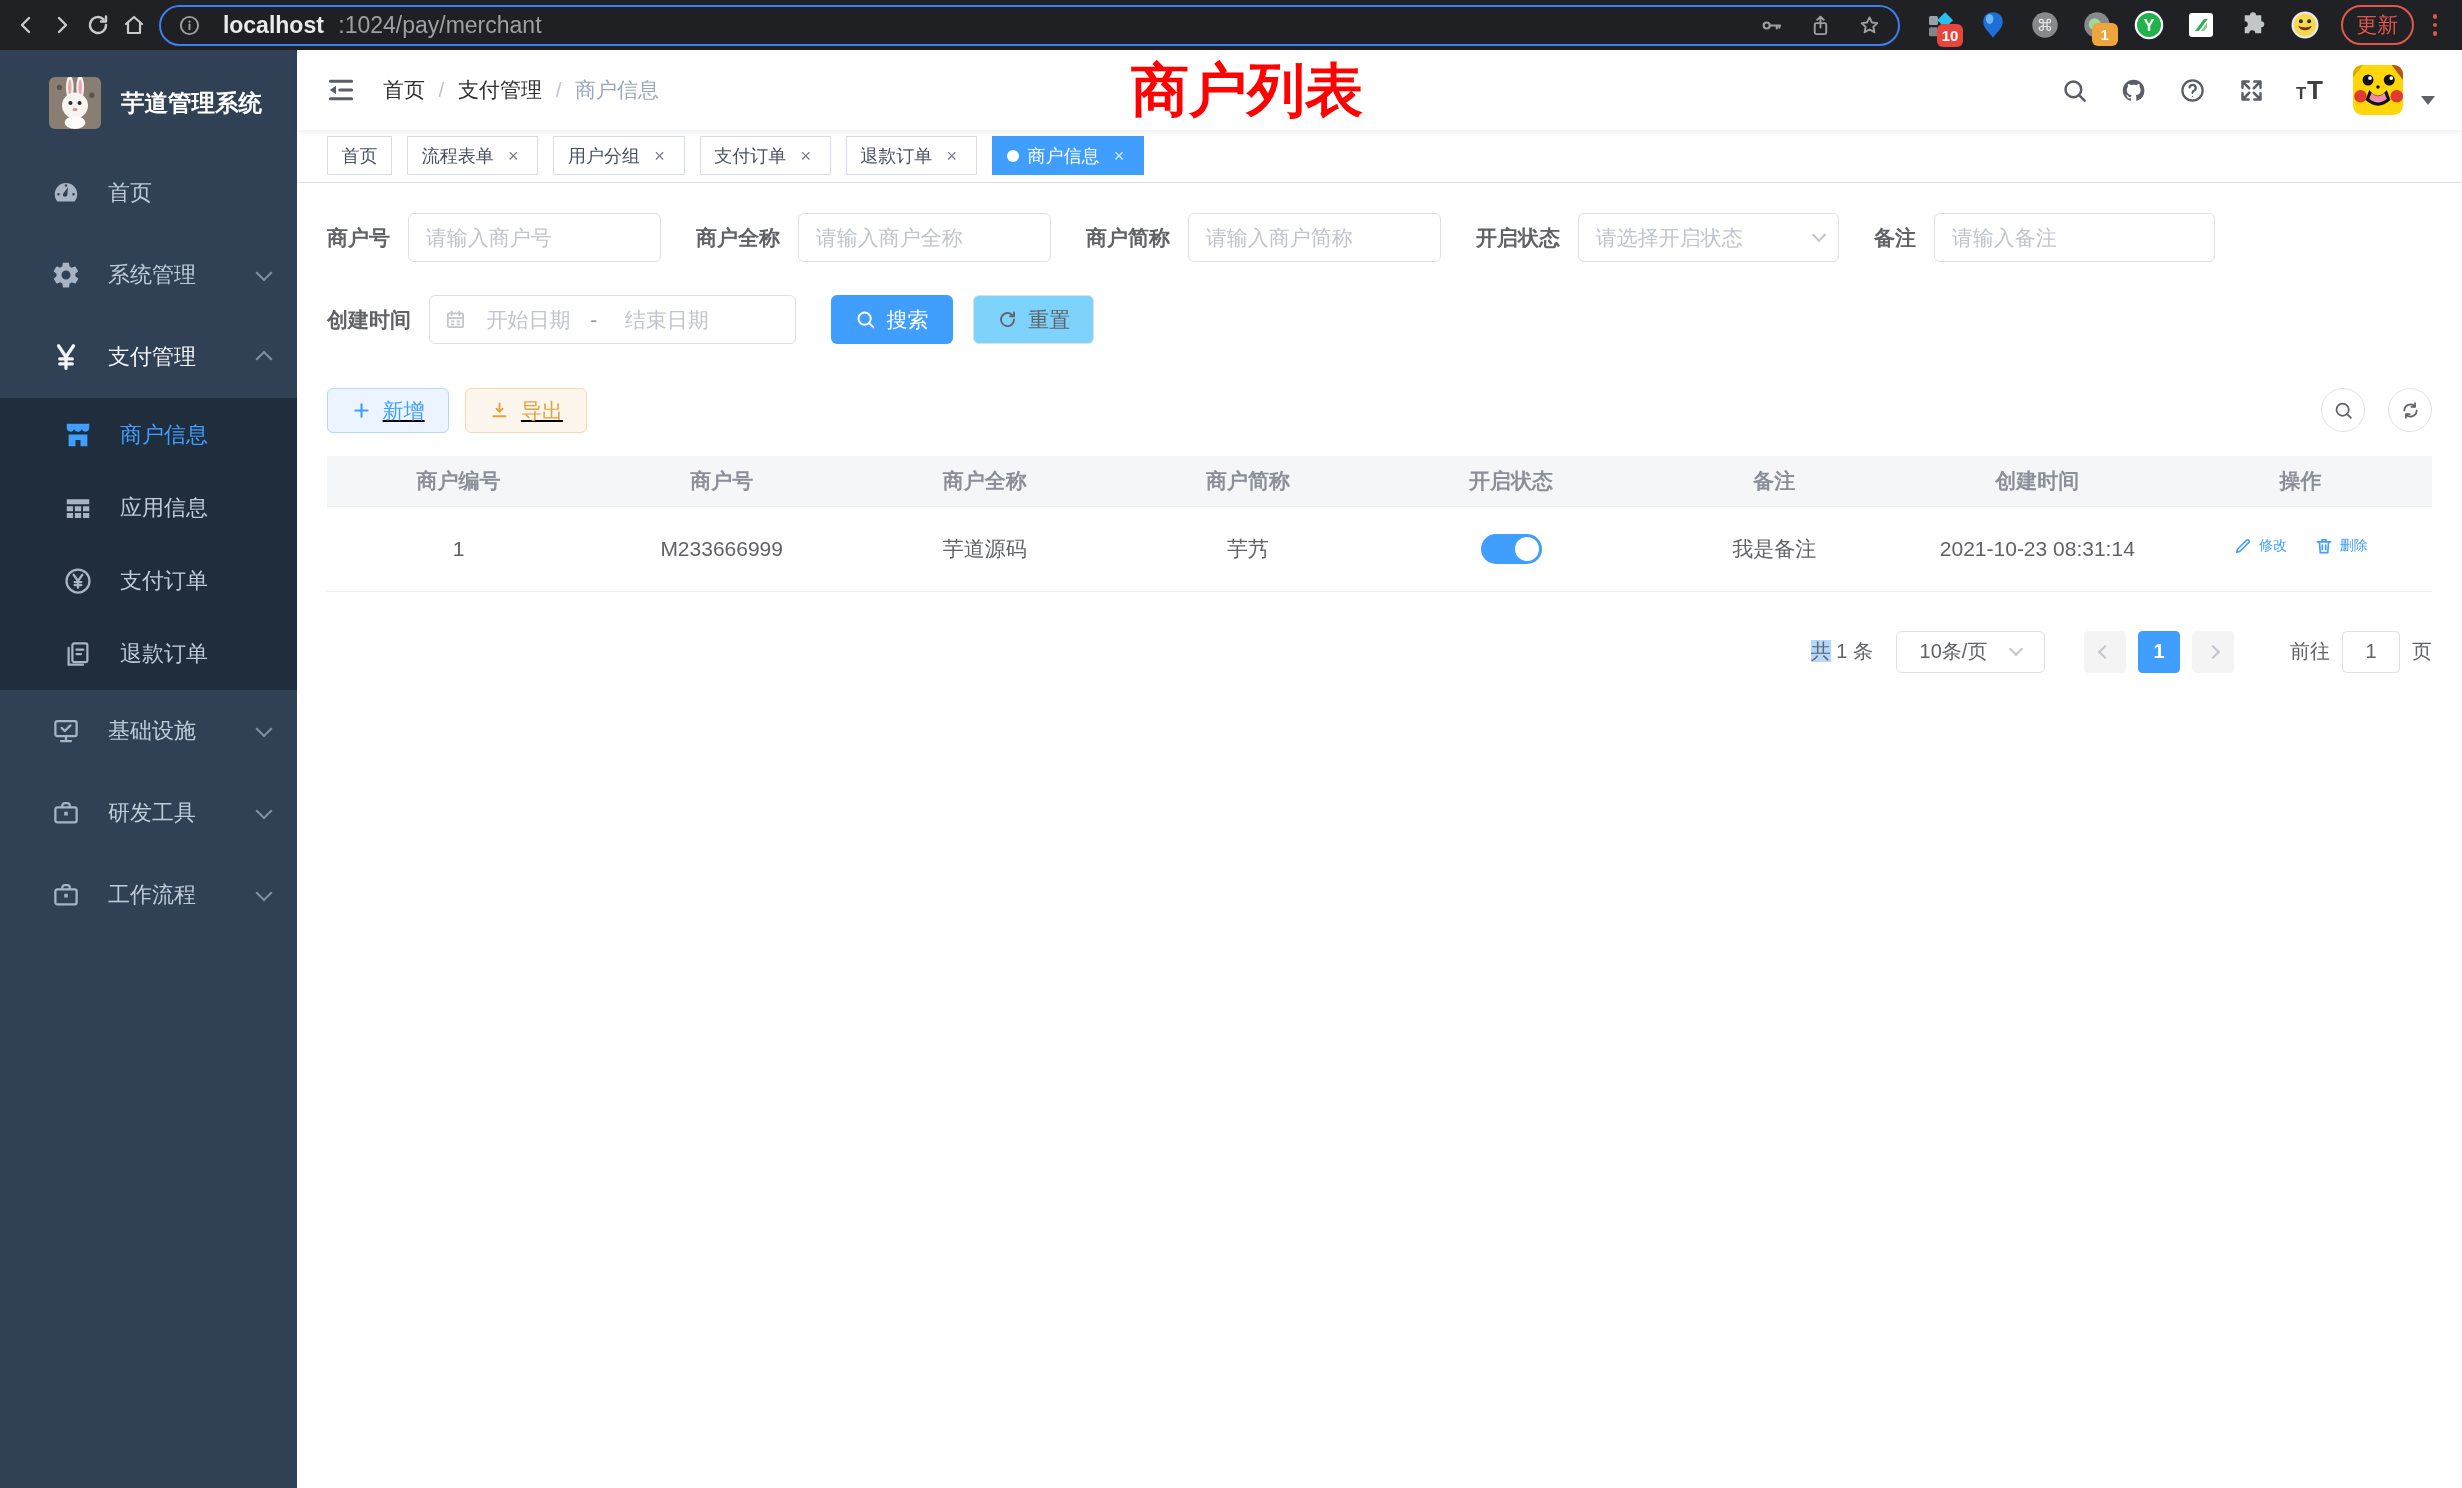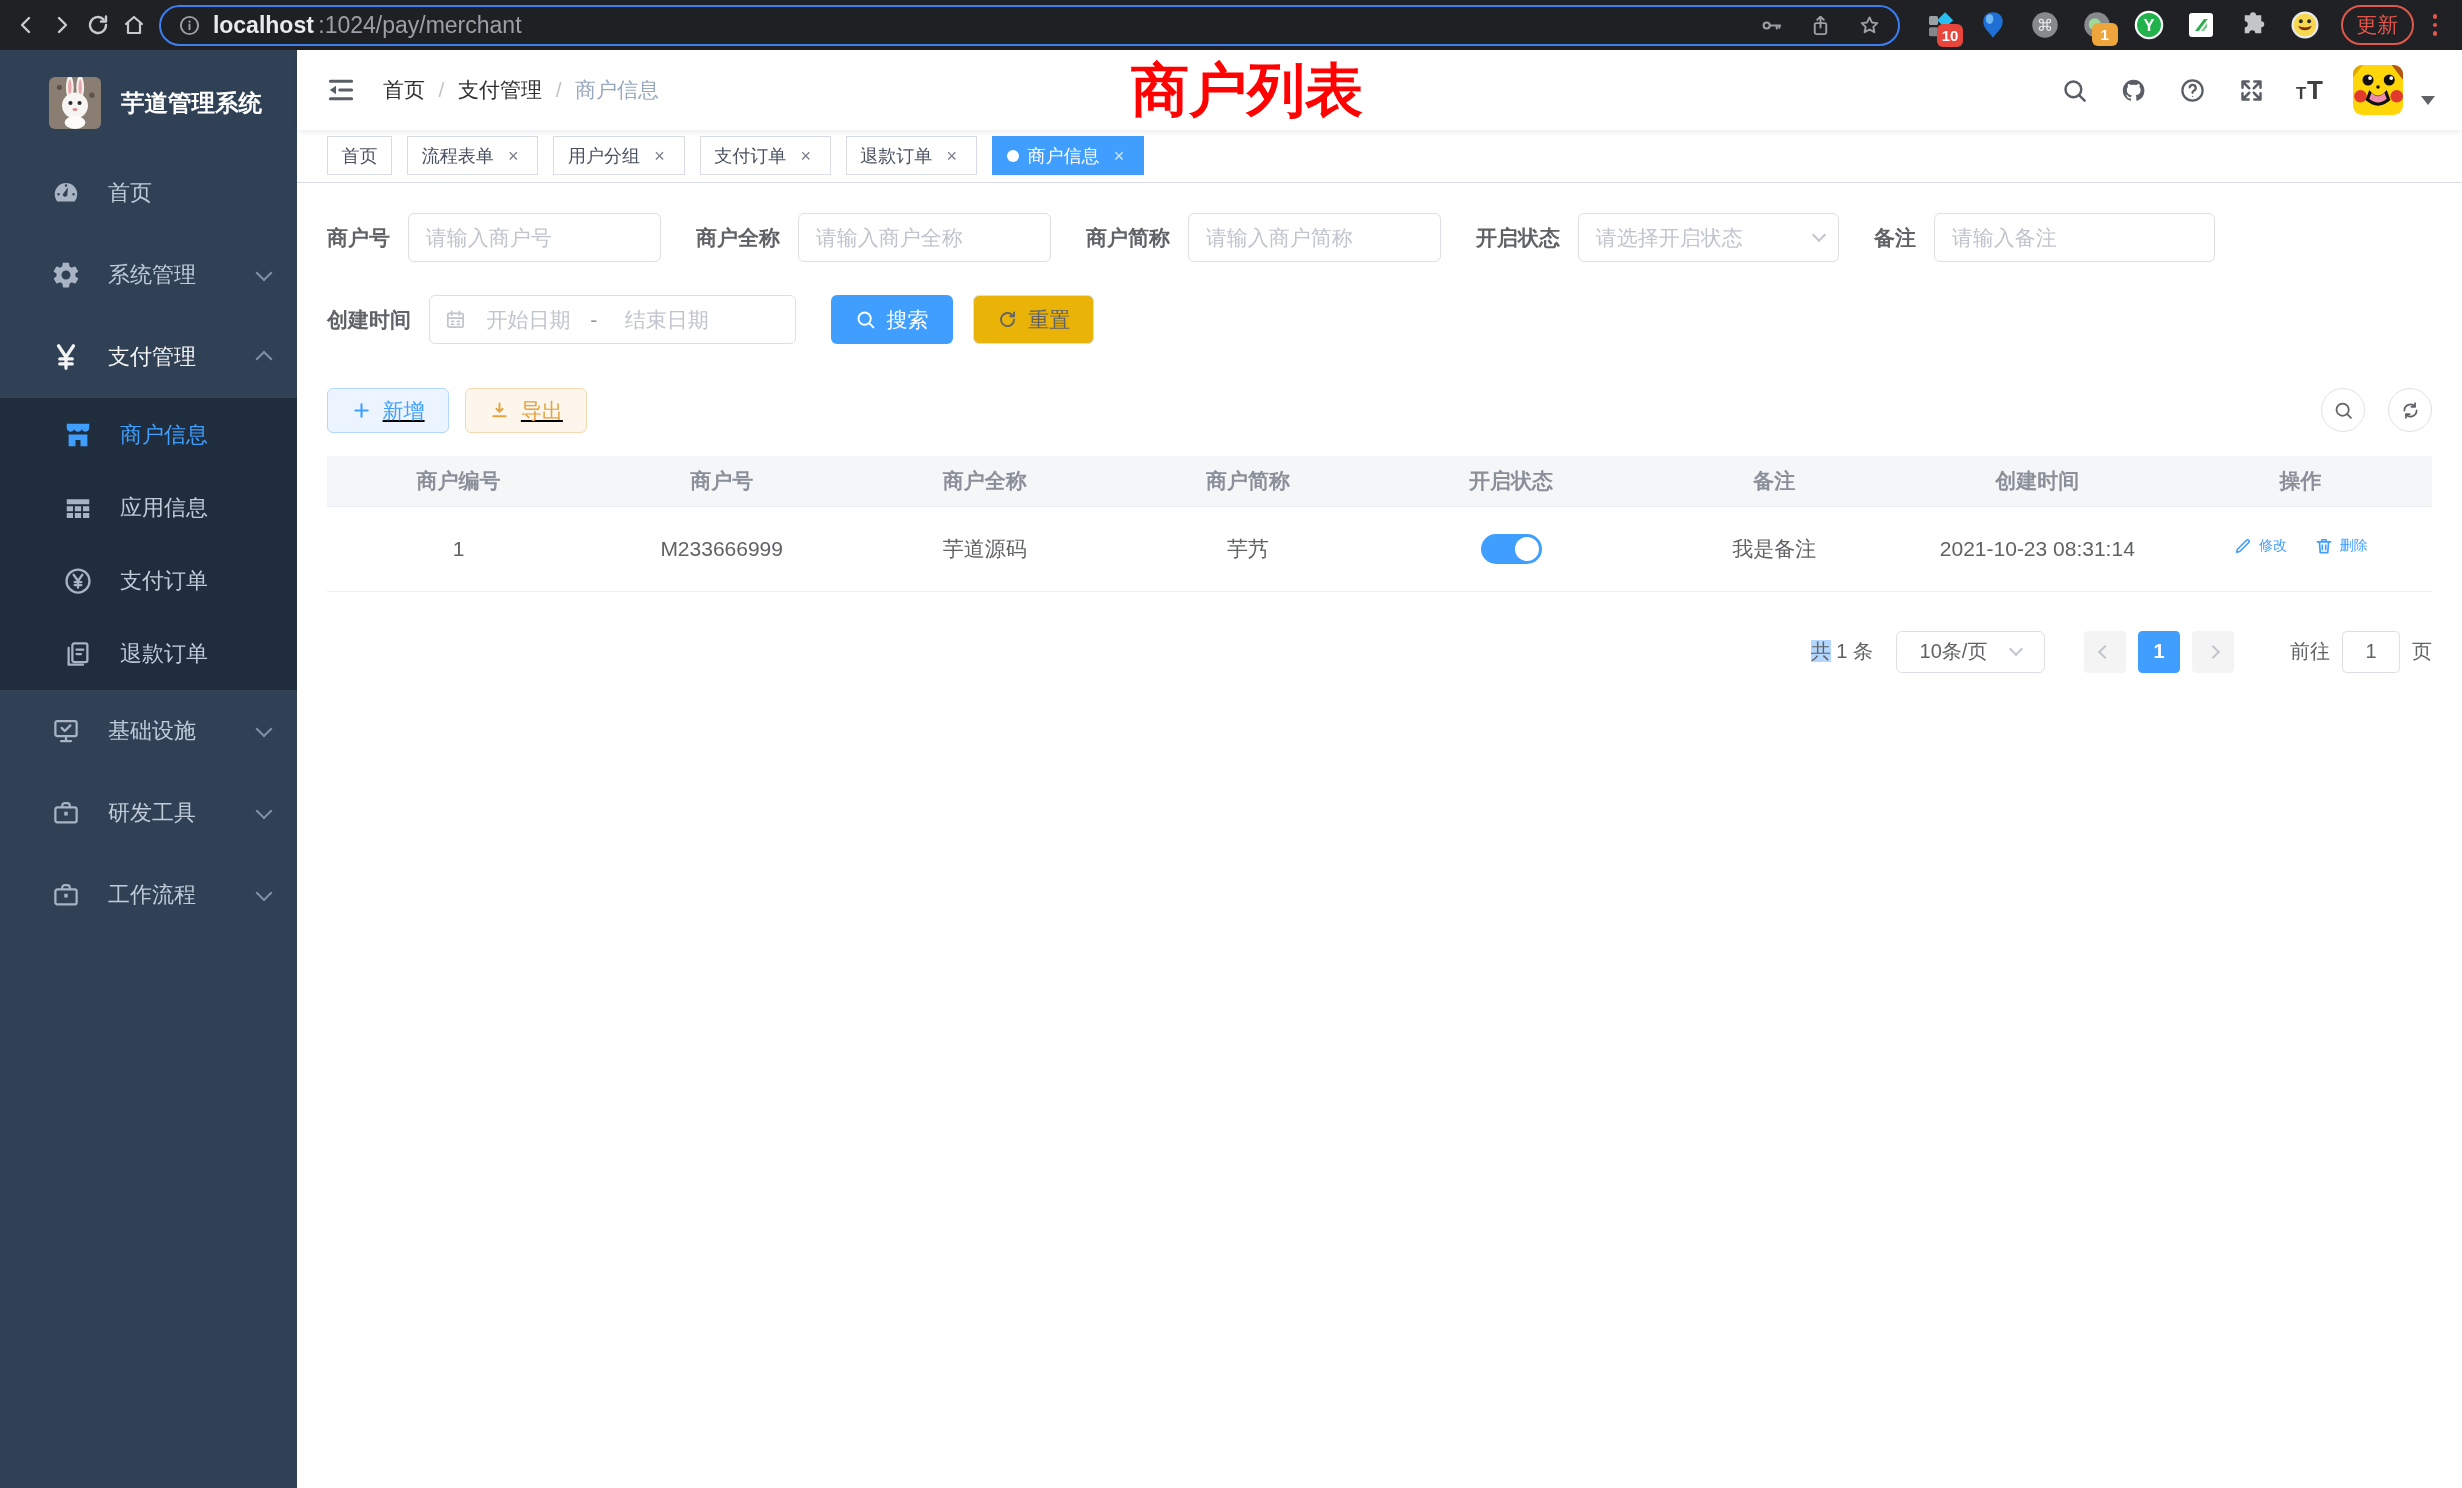--- a/index.html
+++ b/index.html
@@ -4,21 +4,21 @@
 <style>
   * { margin:0; padding:0; box-sizing:border-box; }
   html,body { width:2462px; height:1489px; }
   body { font-family:"Liberation Sans","DejaVu Sans",sans-serif; background:#fff; overflow:hidden; }
   .screen { width:2462px; height:1489px; position:relative; display:flex; flex-direction:column; }
 
   
   .chrome { height:50px; background:#202124; display:flex; align-items:center; padding:0 13.6px 0 7.6px; flex-shrink:0; }
   .nav-btn { width:36px; height:36px; display:grid; place-items:center; color:#c6cace; border-radius:50%; }
   .nav-btn svg { width:24px; height:24px; }
-  .url-pill { flex:1; height:41px; margin:0 10.6px 0 7.6px; background:#1f2023; border:2.3px solid #3d7ef0; border-radius:21px; display:flex; align-items:center; padding:0 16.7px; gap:12px; min-width:0; }
+  .url-pill { flex:1; height:41px; margin:0 10.6px 0 7.6px; background:#1f2023; border:2.3px solid #3d7ef0; border-radius:21px; display:flex; align-items:center; padding:0 16.7px; gap:22px; min-width:0; }
   .url-pill .ico { color:#9aa0a6; display:grid; place-items:center; }
   .url-pill .ico svg { width:23px; height:23px; }
   .url-host { color:#e8eaed; font-size:23px; font-weight:700; white-space:nowrap; }
   .url-path { color:#9aa0a6; font-size:23px; white-space:nowrap; }
   .pill-right { margin-left:auto; display:flex; align-items:center; gap:26px; }
   .ext-row { display:flex; align-items:center; gap:20px; margin:0 15px; }
   .ext { position:relative; width:32px; height:32px; display:grid; place-items:center; }
   .ext svg { width:30px; height:30px; }
   .badge { position:absolute; min-width:26px; height:23px; border-radius:6px; font-size:15px; font-weight:700; color:#fff; display:grid; place-items:center; padding:0 3.8px; }
   .badge.red { background:#e8453c; right:-6px; bottom:-6px; }
@@ -85,21 +85,21 @@
   .sel-caret { width:10px; height:10px; border-right:2.3px solid #c0c4cc; border-bottom:2.3px solid #c0c4cc; transform:rotate(45deg); margin-left:12px; margin-top:-4.5px; flex-shrink:0; }
   .daterange { width:367px; height:49px; border:1.5px solid #dcdfe6; border-radius:6px; display:flex; align-items:center; padding:0 13.6px; gap:12px; background:#fff; }
   .daterange .cal { color:#c0c4cc; display:grid; place-items:center; }
   .daterange .cal svg { width:23px; height:23px; }
   .dr-ph { font-size:21px; color:#c0c4cc; white-space:nowrap;margin-left:8px; }
   .dr-sep { font-size:21px; color:#909399; margin:0 7.6px; }
 
   .btn { height:49px; border-radius:6px; font-size:21px; display:inline-flex; align-items:center; gap:10.6px; padding:0 23px; border:1.5px solid transparent; cursor:pointer; font-family:inherit; }
   .btn svg { width:21px; height:21px; }
   .btn-primary { background:#409eff; color:#fff; }
-  .btn-plain { background:#eab308; border-color:#dcdfe6; color:#606266; }
+  .btn-plain { background:#7dd3fc; border-color:#dcdfe6; color:#606266; }
   .btn-add { background:#ecf5ff; border-color:#b3d8ff; color:#409eff; height:45px; }
   .btn-export { background:#fdf6ec; border-color:#f5dab1; color:#e6a23c; height:45px; margin-left:16.7px; }
 
   .toolbar { display:flex; align-items:flex-start; margin:13.6px 0 23px;text-decoration:underline; }
   .toolbar-right { margin-left:auto; display:flex; align-items:center; gap:23px; }
   .circle-btn { width:44px; height:44px; border:1.5px solid #dfe3e8; border-radius:50%; background:#fff; display:grid; place-items:center; color:#606266; cursor:pointer; }
   .circle-btn svg { width:21px; height:21px; }
 
   
   table.grid { width:100%; border-collapse:collapse; table-layout:fixed; }

